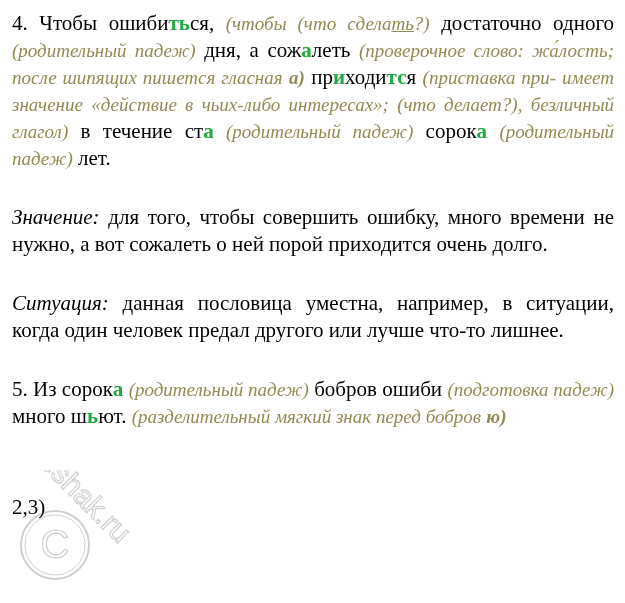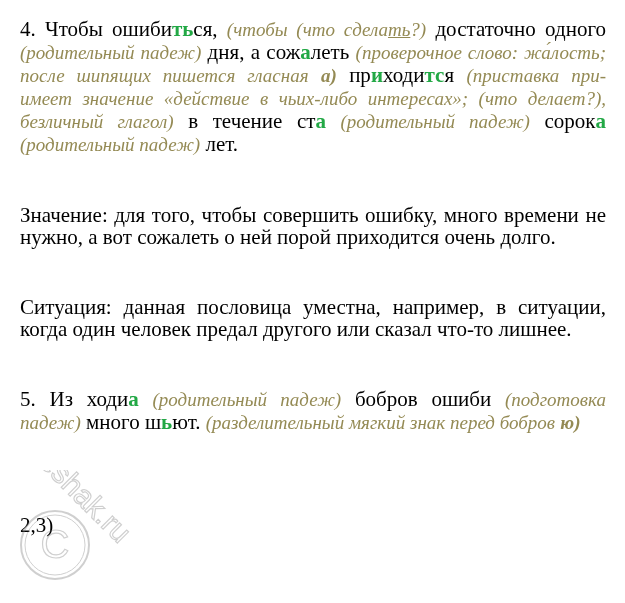--- a/index.html
+++ b/index.html
@@ -2,47 +2,47 @@
 <html><head>
 <meta charset="utf-8">
 <style>
   html, body { margin: 0; padding: 0; background: #ffffff; }
   body {
     width: 625px; height: 603px; overflow: hidden; position: relative;
     font-family: "Liberation Serif", "DejaVu Serif", serif;
     font-size: 21px; color: #000;
   }
   .doc { position: absolute; left: 4px; top: 2px; width: 618px; }
-  .p { text-align: justify; line-height: 22px; margin: 16px; }
+  .p { text-align: justify; line-height: 27px; margin: 8px; }
   .g { color: #22a845; font-weight: bold; }
   .n { color: #948a54; font-style: italic; font-size: 19px; }
   .nb { color: #948a54; font-style: italic; font-weight: bold; font-size: 19px; }
   .u { text-decoration: underline; }
-  .lbl { }
+  .lbl { font-style: italic; }
   .gap { height: 16px; }
   .watermark {
     position: absolute; left: 0; top: 470px; width: 180px; height: 133px;
     pointer-events: none; opacity: 0.35;
   }
 </style>
 </head>
 <body>
 
 <div class="doc">
 
   <p class="p"><span>4.</span> <span>Чтобы ошиби</span><span class="g">ть</span><span>ся,</span> <span class="n"><span>(чтобы (что сдела</span><span class="u">ть</span><span>?)</span></span> <span>достаточно одного</span> <span class="n">(родительный падеж)</span> <span>дня, а сож</span><span class="g">а</span><span>леть</span> <span class="n">(проверочное слово: жа́лость; после шипящих пишется гласная</span> <span class="nb">а)</span> <span>пр</span><span class="g">и</span><span>ходи</span><span class="g">тс</span><span>я</span> <span class="n">(приставка при- имеет значение «действие в чьих-либо интересах»; (что делает?), безличный глагол)</span> <span>в течение ст</span><span class="g">а</span> <span class="n">(родительный падеж)</span> <span>сорок</span><span class="g">а</span> <span class="n">(родительный падеж)</span> <span>лет.</span></p>
 
   <div class="gap"></div>
   <p class="p"><span class="lbl">Значение:</span> <span>для того, чтобы совершить ошибку, много времени не нужно, а вот сожалеть о ней порой приходится очень долго.</span></p>
 
   <div class="gap"></div>
-  <p class="p"><span class="lbl">Ситуация:</span> <span>данная пословица уместна, например, в ситуации, когда один человек предал другого или сказал что-то лишнее.</span></p>
+  <p class="p"><span class="lbl">Ситуация:</span> <span>данная пословица уместна, например, в ситуации, когда один человек предал другого или лучше что-то лишнее.</span></p>
 
   <div class="gap"></div>
-  <p class="p"><span>5.</span> <span>Из ходи</span><span class="g">а</span> <span class="n">(родительный падеж)</span> <span>бобров ошиби</span> <span class="n">(подготовка падеж)</span> <span>много ш</span><span class="g">ь</span><span>ют.</span> <span class="n">(разделительный мягкий знак перед бобров</span> <span class="nb">ю)</span></p>
+  <p class="p"><span>5.</span> <span>Из сорок</span><span class="g">а</span> <span class="n">(родительный падеж)</span> <span>бобров ошиби</span> <span class="n">(подготовка падеж)</span> <span>много ш</span><span class="g">ь</span><span>ют.</span> <span class="n">(разделительный мягкий знак перед бобров</span> <span class="nb">ю)</span></p>
 
   <div class="gap"></div>
 
   <div class="gap"></div>
 
   <div class="gap"></div>
   <p class="p">2,3)</p>
 
 </div>
 

